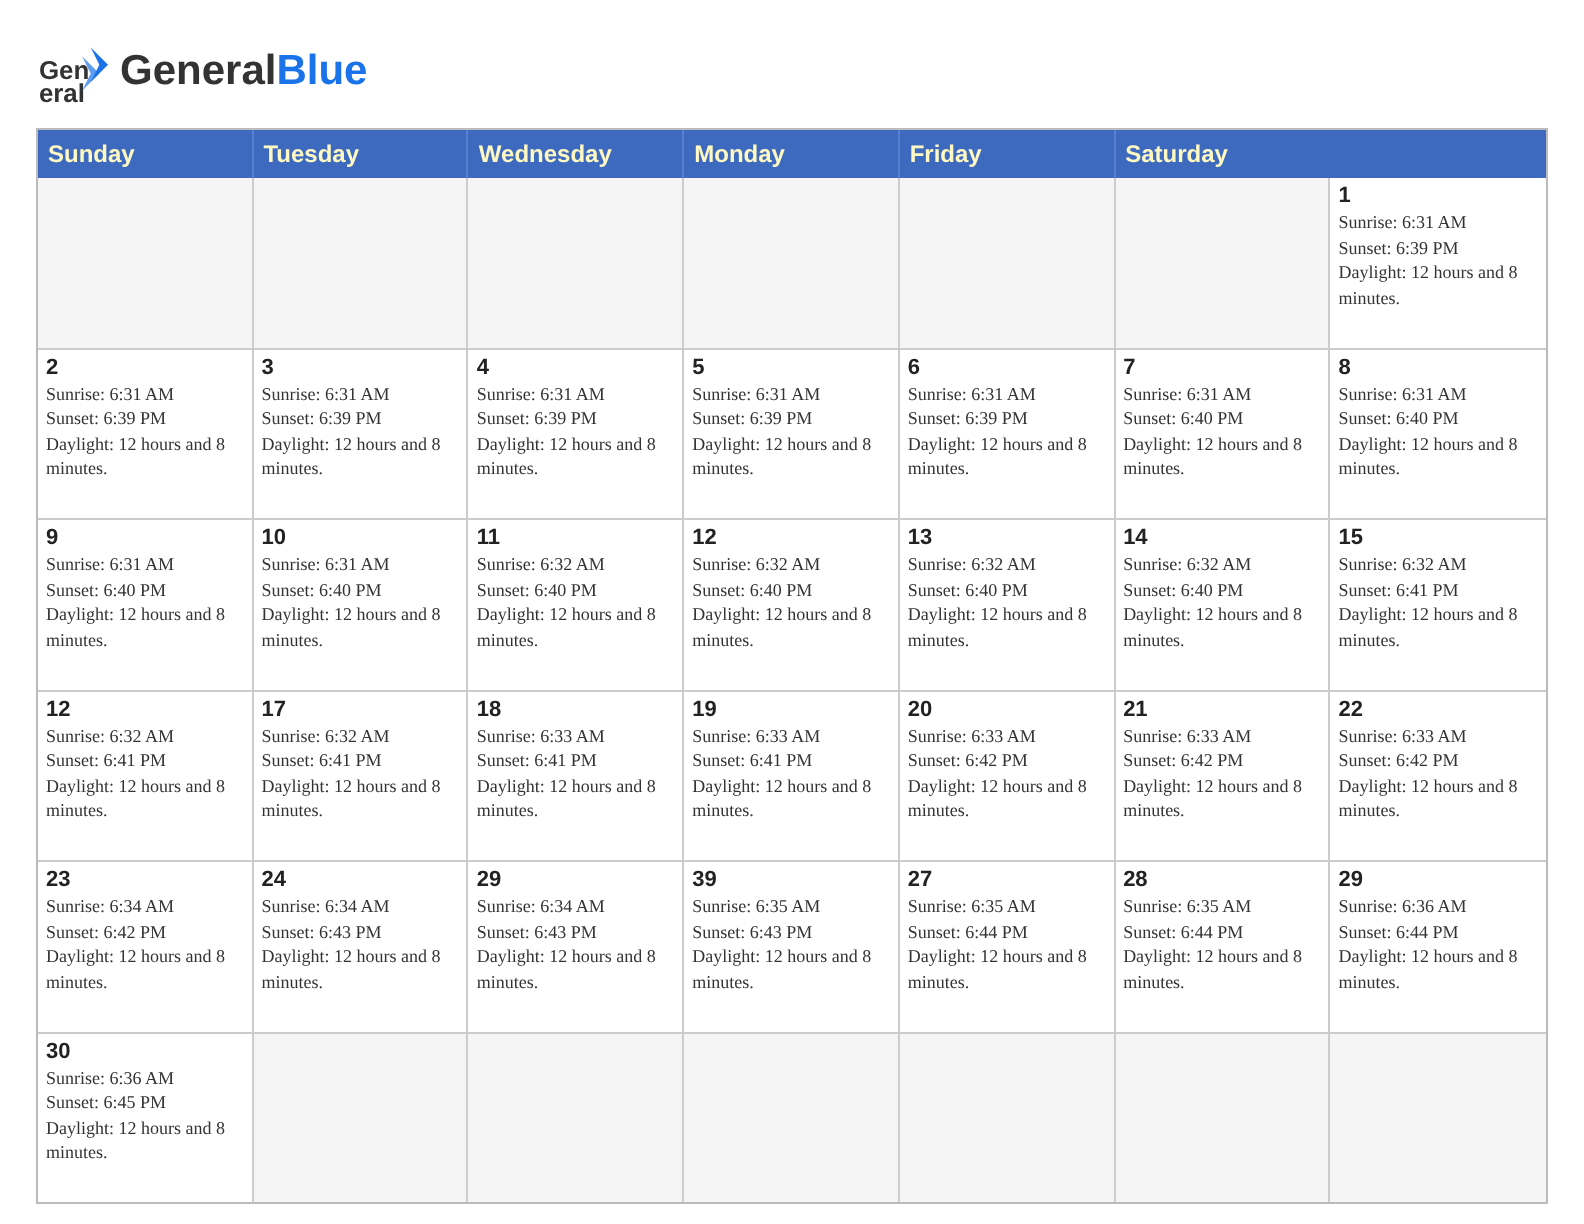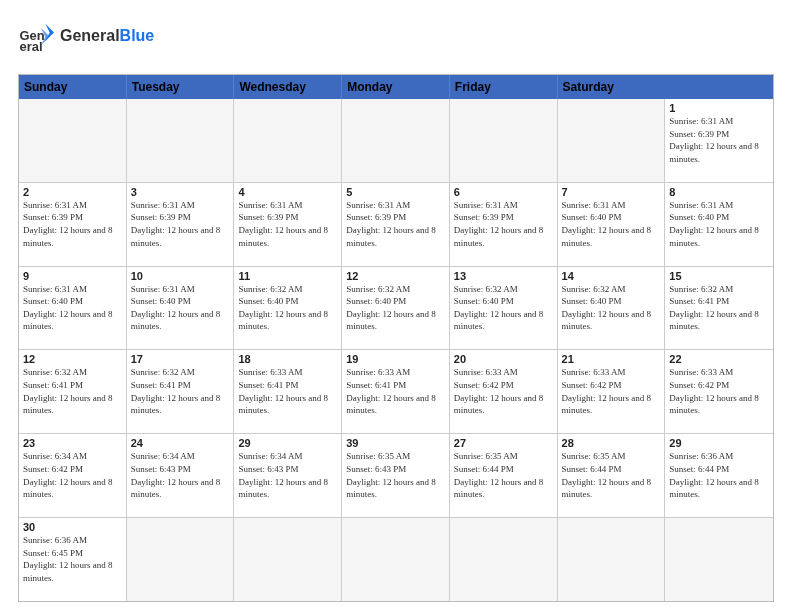--- a/index.html
+++ b/index.html
@@ -14,21 +14,21 @@
       width: 792px;
       height: 612px;
       padding: 18px 18px 10px 18px;
       display: flex;
       flex-direction: column;
     }
     .header {
       display: flex;
       align-items: flex-start;
       justify-content: space-between;
-      margin-bottom: 20px;
+      margin-bottom: 10px;
     }
     .logo {
       display: flex;
       align-items: center;
       gap: 6px;
     }
     .logo-icon {
       width: 36px;
       height: 36px;
     }
@@ -50,21 +50,21 @@
       display: flex;
       flex-direction: column;
       border: 1px solid #bbb;
     }
     .cal-header-row {
       display: grid;
       grid-template-columns: repeat(7, 1fr);
       background: #3d6abf;
     }
     .cal-header-cell {
-      color: #000000;
+      color: #fef9c3;
       font-size: 12px;
       font-weight: bold;
       padding: 5px 5px;
       text-align: left;
       border-right: 1px solid #5580d0;
     }
     .cal-header-cell:last-child { border-right: none; }
     .cal-body {
       display: flex;
       flex-direction: column;
@@ -111,21 +111,21 @@
 <div class="page">
   <div class="header">
     <div class="logo">
       <svg class="logo-icon" viewBox="0 0 50 50" width="50" height="50">
         <text x="2" y="30" font-size="18" font-weight="bold" fill="#333" font-family="Arial">Gen</text>
         <text x="2" y="46" font-size="18" font-weight="bold" fill="#333" font-family="Arial">eral</text>
         <polygon points="38,8 50,20 38,32 44,20" fill="#1a73e8"></polygon>
         <polygon points="32,14 44,26 32,38 38,26" fill="#1a73e8" opacity="0.7"></polygon>
       </svg>
       <div>
-        <div style="font-size:16px; font-weight:bold; color:#333; line-height:1.1;">
+        <div style="font-size:21px; font-weight:bold; color:#333; line-height:1.1;">
           <span style="color:#333;">General</span><span style="color:#1a73e8;">Blue</span>
         </div>
       </div>
     </div>
     <div class="title-block">
       <div class="month-title"></div>
       <div class="location"></div>
     </div>
   </div>
 

